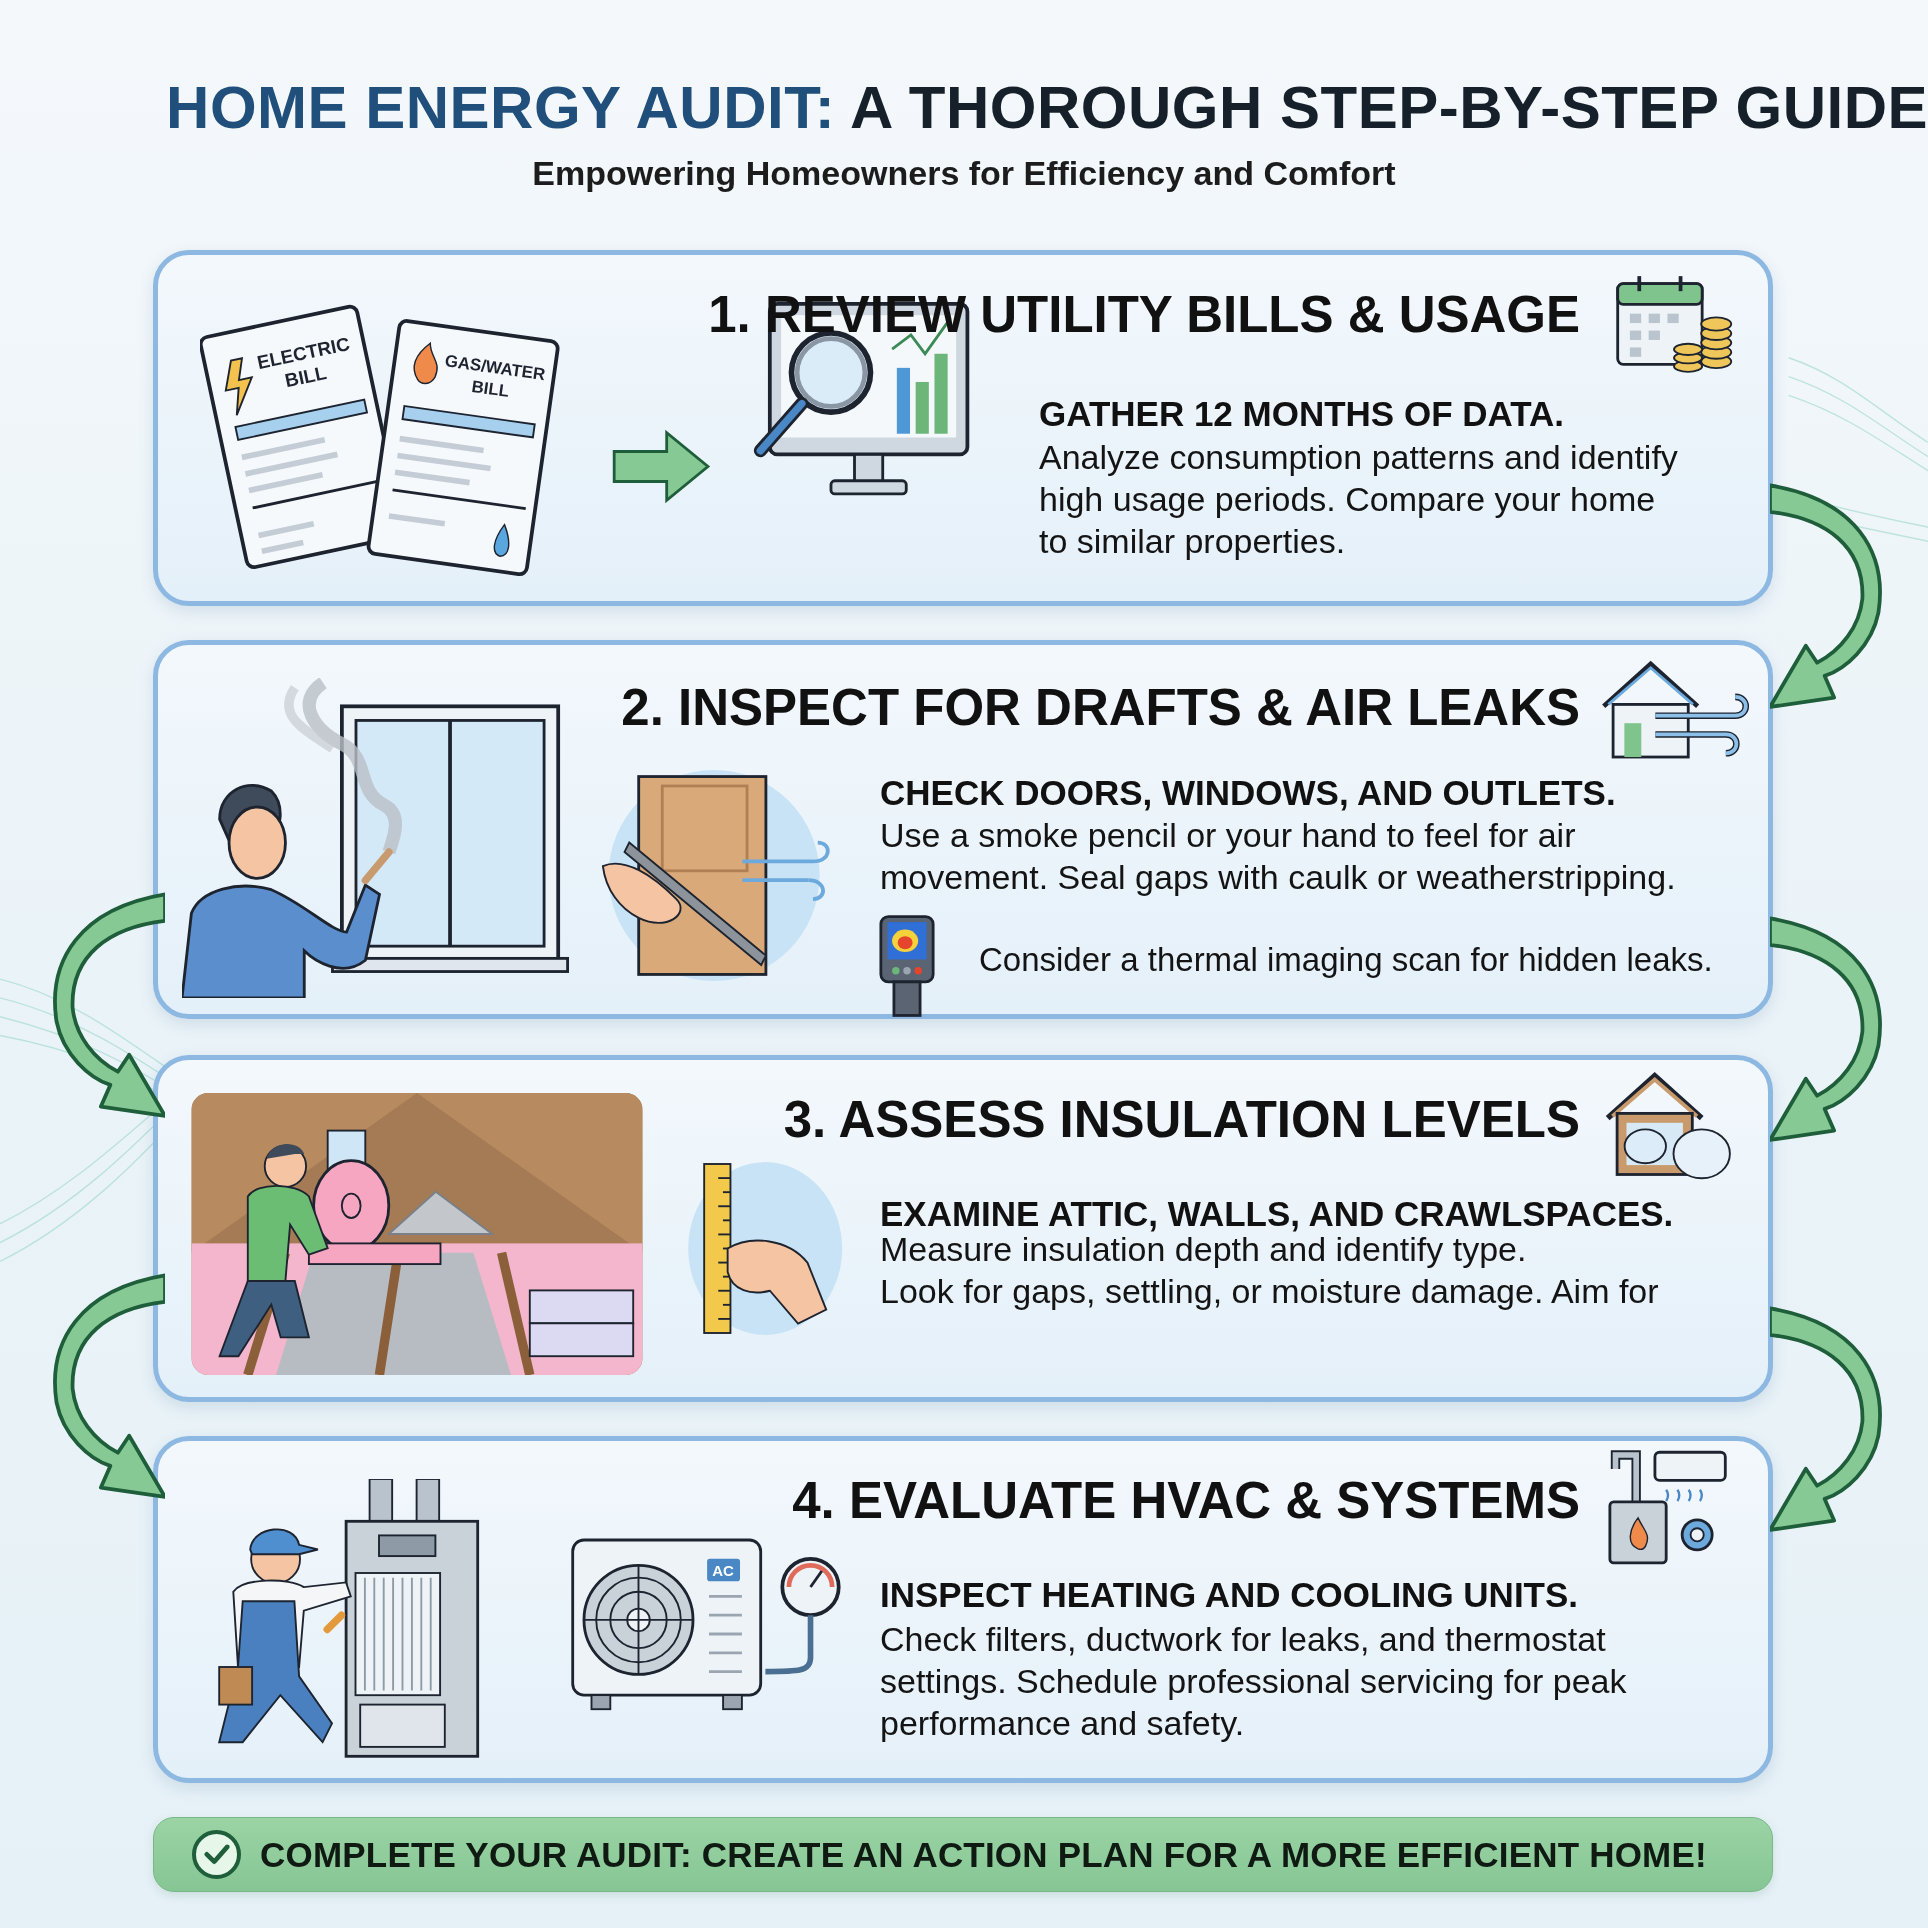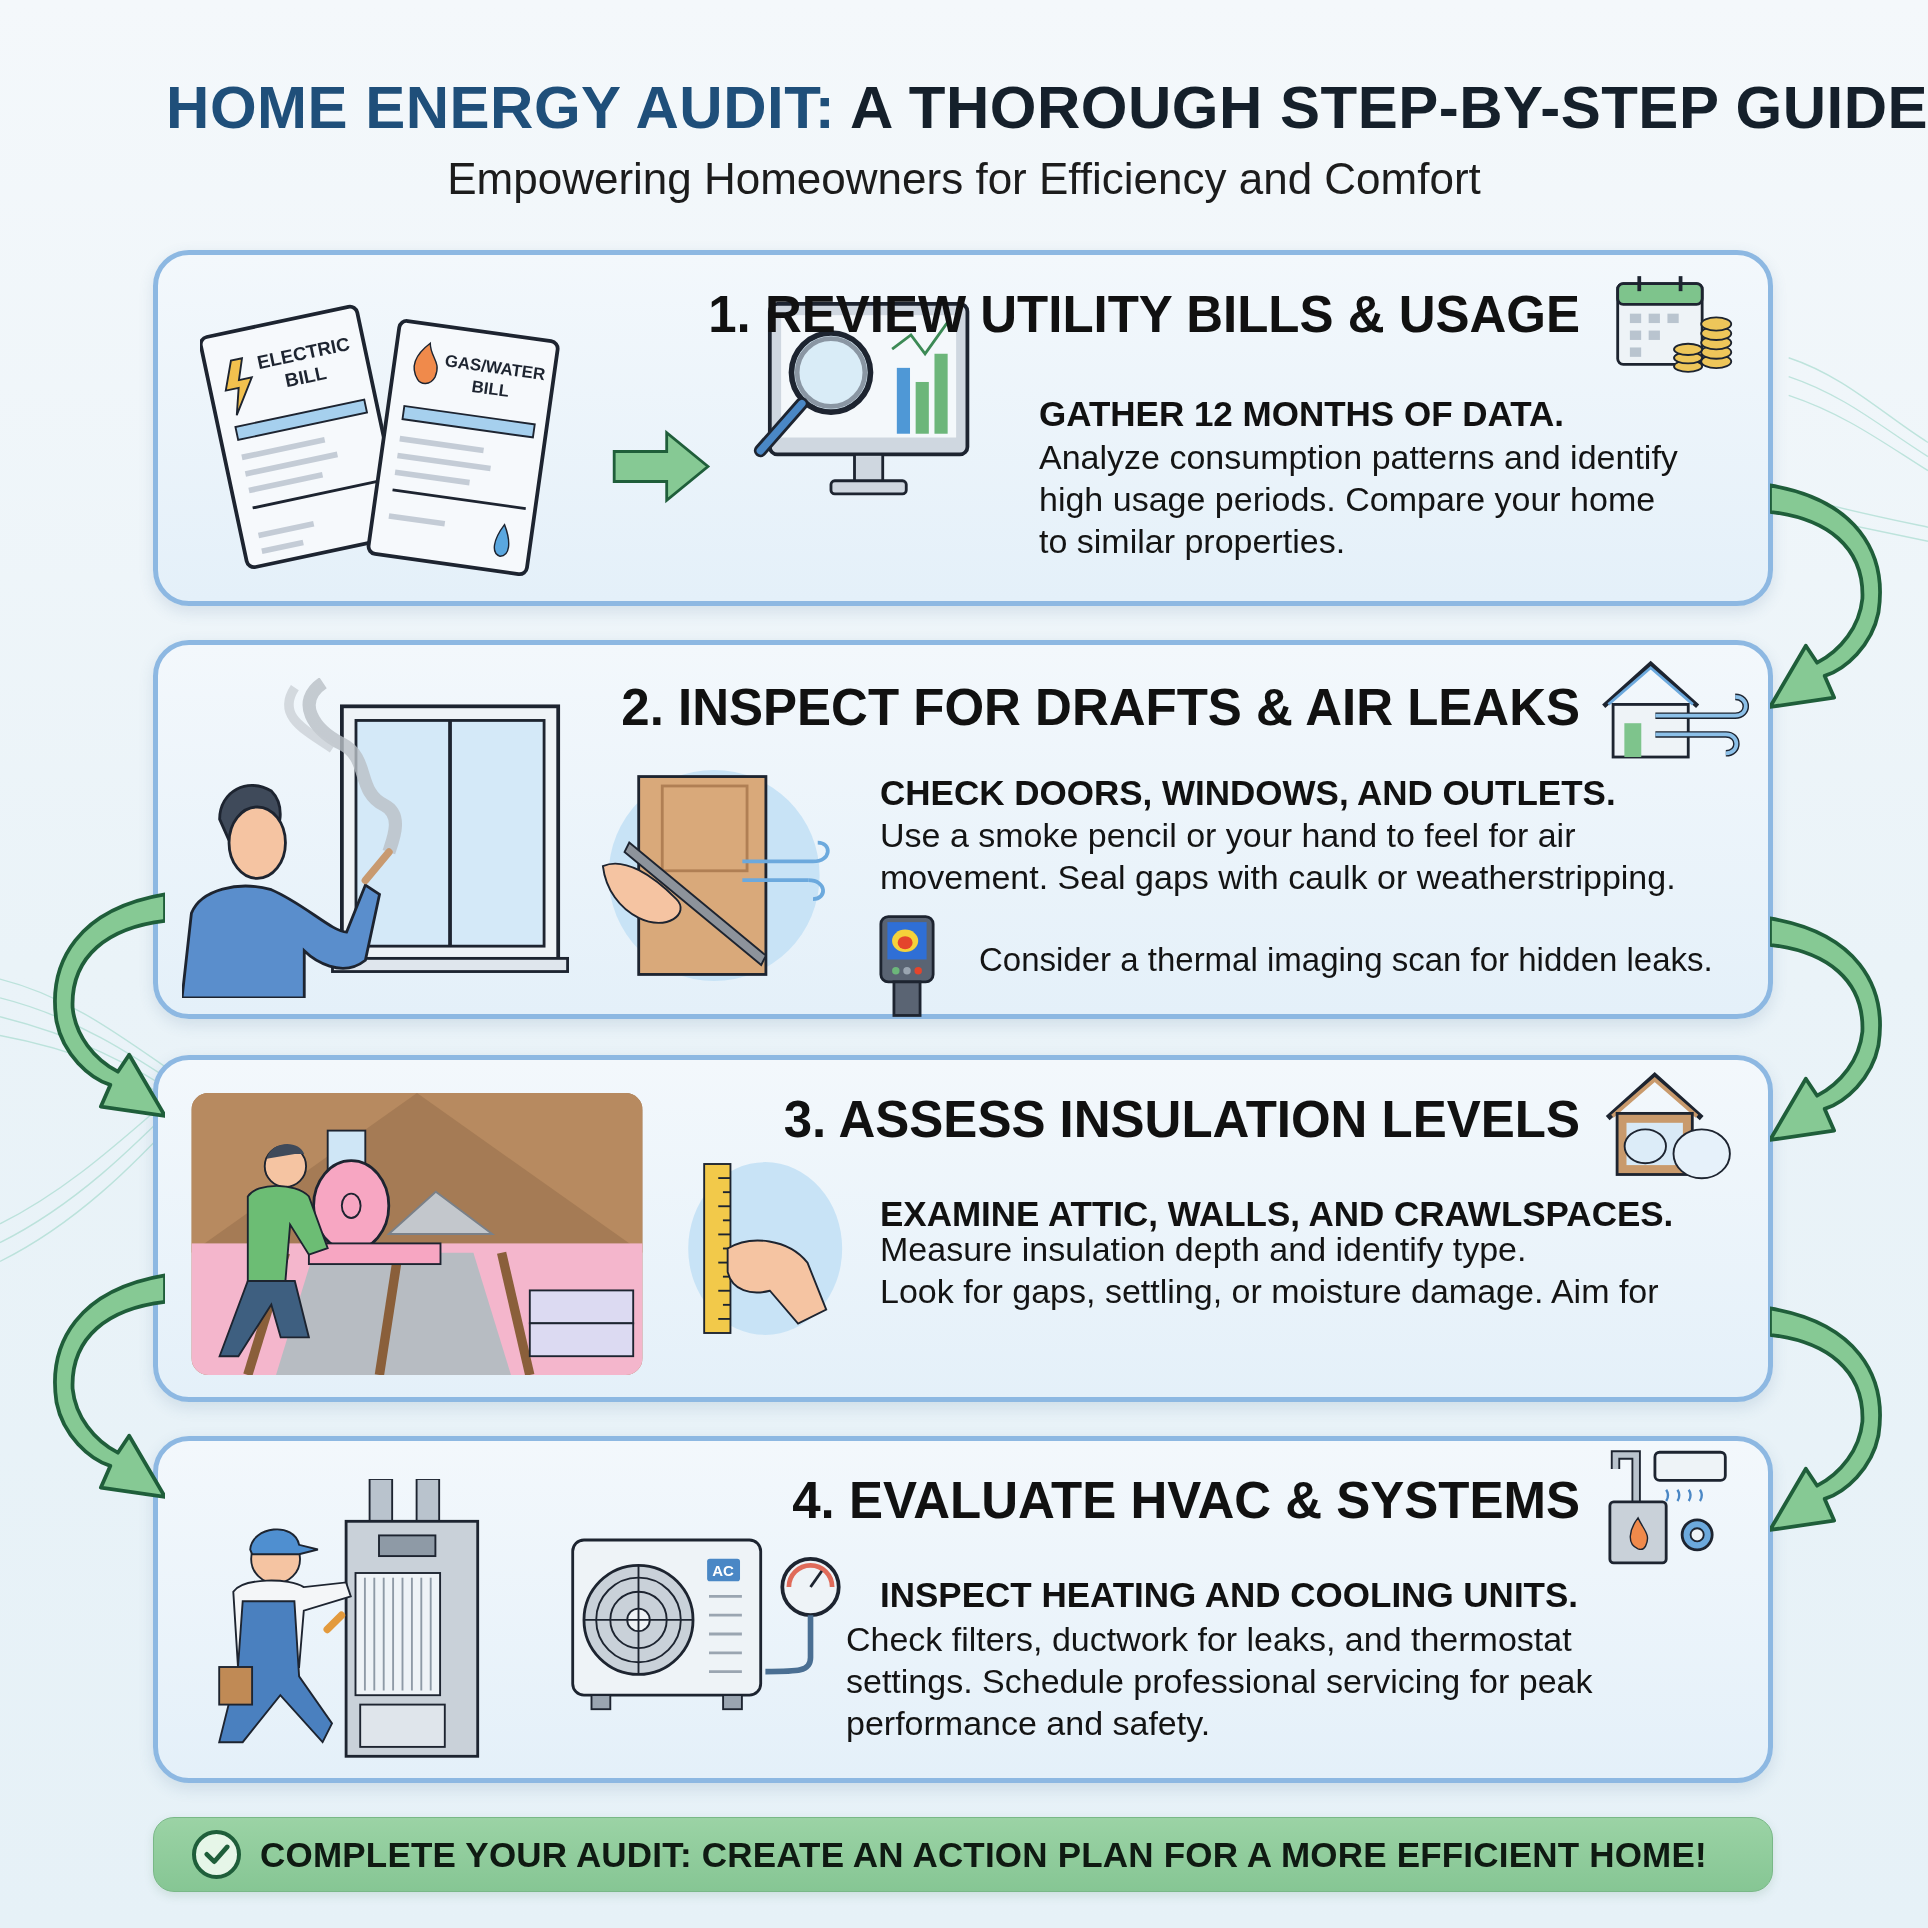--- a/index.html
+++ b/index.html
@@ -11,21 +11,21 @@
     color: #1a1a1a;
   }
   .waves { position: absolute; inset: 0; pointer-events: none; }
   .title {
     position: absolute; top: 73px; left: 0; width: 1928px; text-align: right;
     font-size: 60px; font-weight: 700; letter-spacing: 0.5px; color: #15202b;
   }
   .title .accent { color: #1f4f7a; }
   .subtitle {
     position: absolute; top: 154px; left: 0; width: 1928px; text-align: center;
-    font-size: 44px; font-weight: 400; color: #1c1c1c;
+    font-size: 34px; font-weight: 700; color: #1c1c1c;
   }
   .step {
     position: absolute; left: 153px; width: 1620px;
     border: 5.6px solid #8db8e2; border-radius: 36px;
     background: linear-gradient(180deg, #f3f8fc 0%, #e4f0f9 100%);
     box-shadow: 0 5.6px 15px rgba(60,100,140,0.14);
   }
   .step-title {
     position: absolute; font-size: 51px; font-weight: 700; color: #111;
     white-space: nowrap; text-align: left;
@@ -321,21 +321,21 @@
     <path d="M8 20 L 8 5 L 30 5 L 30 60" fill="none" stroke="#1d2430" stroke-width="10"></path>
     <path d="M8 20 L 8 5 L 30 5 L 30 60" fill="none" stroke="#b9c3cd" stroke-width="6"></path>
     <rect x="2" y="55" width="60" height="65" rx="4" fill="#c9d1d9" stroke="#1d2430" stroke-width="3"></rect>
     <path d="M32 105 C 20 100, 22 85, 32 72 C 38 85, 46 90, 40 102 C 38 106, 35 106, 32 105 Z" fill="#f08a4b" stroke="#1d2430" stroke-width="1.5"></path>
     <rect x="50" y="2" width="75" height="30" rx="5" fill="#eef3f7" stroke="#1d2430" stroke-width="3"></rect>
     <path d="M62 42 q 4 6 0 12 M74 42 q 4 6 0 12 M86 42 q 4 6 0 12 M98 42 q 4 6 0 12" fill="none" stroke="#4a87c5" stroke-width="2.5"></path>
     <circle cx="95" cy="90" r="16" fill="#6ca9dd" stroke="#1d2430" stroke-width="3"></circle>
     <circle cx="95" cy="90" r="7" fill="#eef3f7" stroke="#1d2430" stroke-width="2"></circle>
   </svg>
   <div class="step-sub" style="left:722px; top:134px;">INSPECT HEATING AND COOLING UNITS.</div>
-  <div class="step-body" style="left:688px; top:177px;">
+  <div class="step-body" style="left:722px; top:177px;">
     <div>Check filters, ductwork for leaks, and thermostat</div>
     <div>settings. Schedule professional servicing for peak</div>
     <div>performance and safety.</div>
   </div>
 </div>
 
 <svg class="arrow" style="left:1770px; top:476px;" width="132" height="264" viewBox="0 0 140 280">
   <path d="M0 10 C 90 25, 125 80, 115 145 C 108 180, 80 205, 58 212 L 68 235 L 0 245 L 38 180 L 50 198 C 75 185, 95 160, 98 130 C 100 75, 60 45, 0 38 Z" fill="#86c994" stroke="#1f5e3a" stroke-width="4" stroke-linejoin="round"></path>
 </svg>
 <svg class="arrow" style="left:33px; top:885px;" width="132" height="264" viewBox="0 0 140 280">

